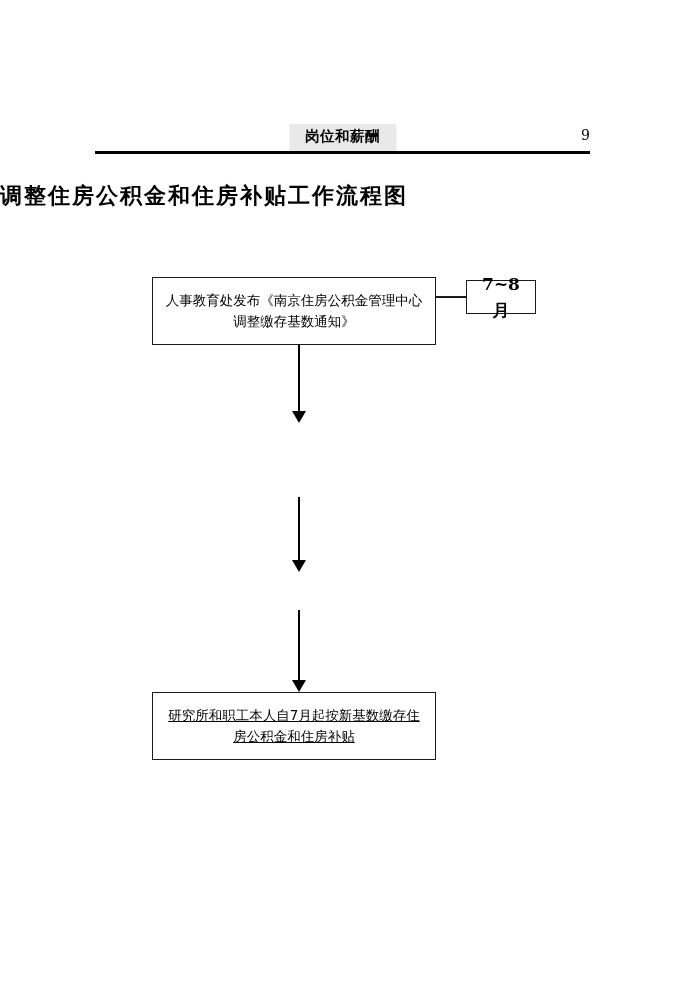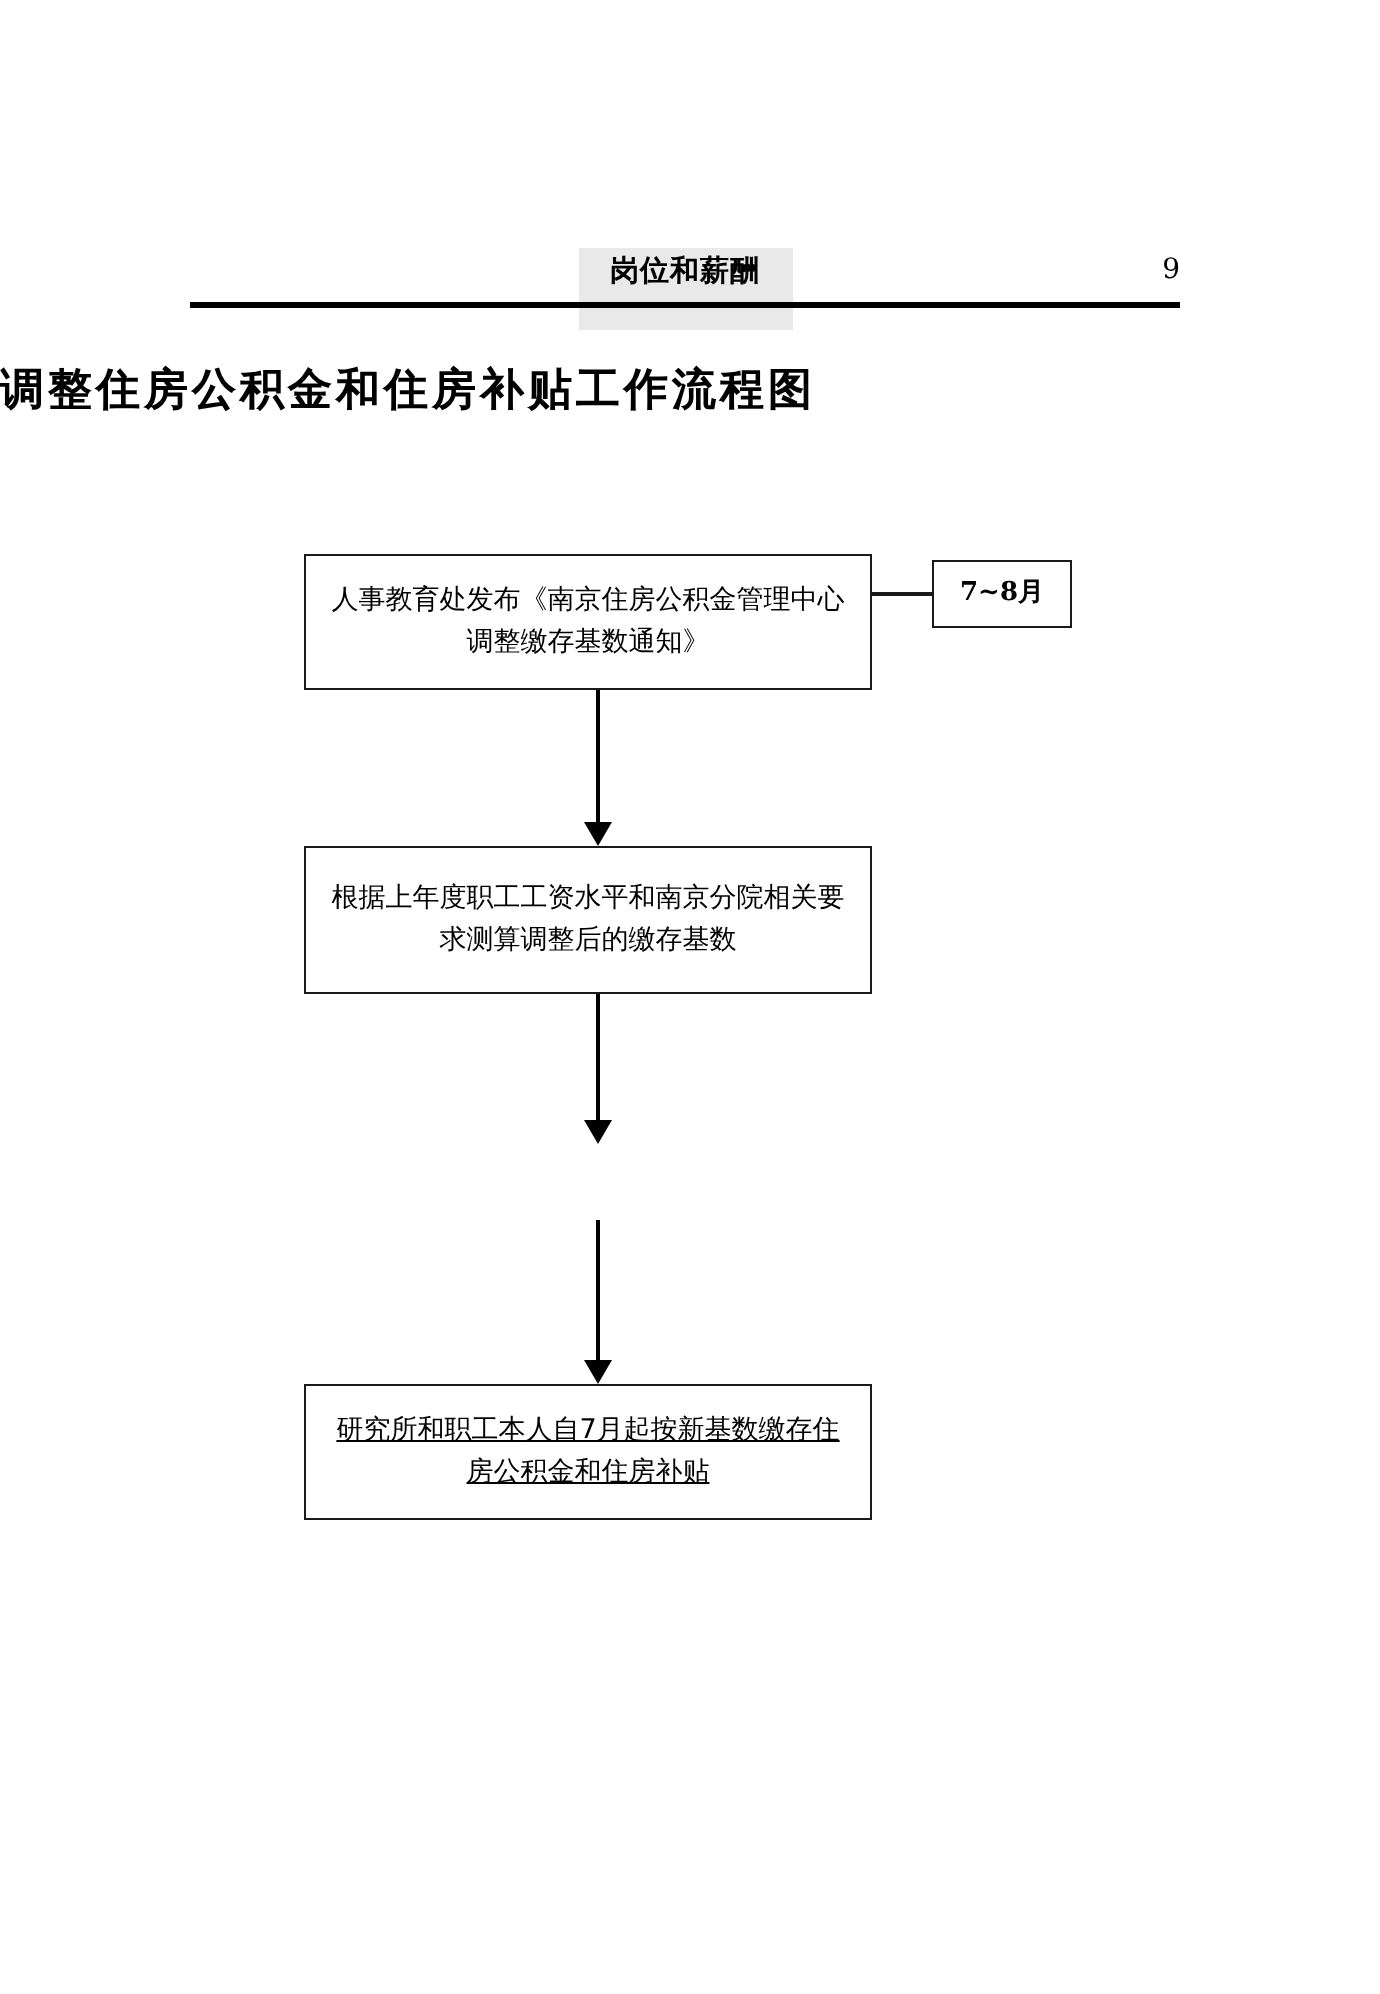--- a/index.html
+++ b/index.html
@@ -23,21 +23,21 @@
     top: 124px;
     width: 495px;
     height: 30px;
   }
   #header-title-box {
     position: absolute;
     left: 50%;
     top: 0;
     transform: translateX(-50%);
     background: #e9e9e9;
-    padding: 3px 16px 20px 16px;
+    padding: 3px 16px 9px 16px;
     font-size: 14.5px;
     font-weight: bold;
     line-height: 1.25;
     letter-spacing: 0.5px;
     white-space: nowrap;
   }
   #page-number {
     position: absolute;
     right: 0;
     top: 3px;
@@ -97,21 +97,21 @@
   #node-2 { left: 152px; top: 423px;  width: 284px; height: 74px; }
   #node-3 { left: 152px; top: 572px;  width: 284px; height: 38px; }
   #node-4 { left: 152px; top: 692px;  width: 284px; height: 68px; text-decoration: underline; }
 
   #node-side {
     left: 466px;
     top: 280px;
     width: 70px;
     height: 34px;
     font-family: "DejaVu Serif", "Liberation Serif", serif;
-    font-size: 13px;
+    font-size: 17px;
     font-weight: bold;
   }
 
   
   #connector-side {
     position: absolute;
     left: 436px;
     top: 296px;
     width: 30px;
     height: 1.5px;
@@ -174,23 +174,20 @@
 
   <div class="flow-box" id="node-side">
     <span class="box-text">7~8月</span>
   </div>
 
   <div class="flow-arrow" id="arrow-1">
     <div class="shaft"></div>
     <div class="head"></div>
   </div>
 
-  <div class="flow-box" id="node-2">
-    <span class="box-text">根据上年度职工工资水平和南京分院相关要求测算调整后的缴存基数</span>
-  </div>
 
   <div class="flow-arrow" id="arrow-2">
     <div class="shaft"></div>
     <div class="head"></div>
   </div>
 
 
   <div class="flow-arrow" id="arrow-3">
     <div class="shaft"></div>
     <div class="head"></div>

